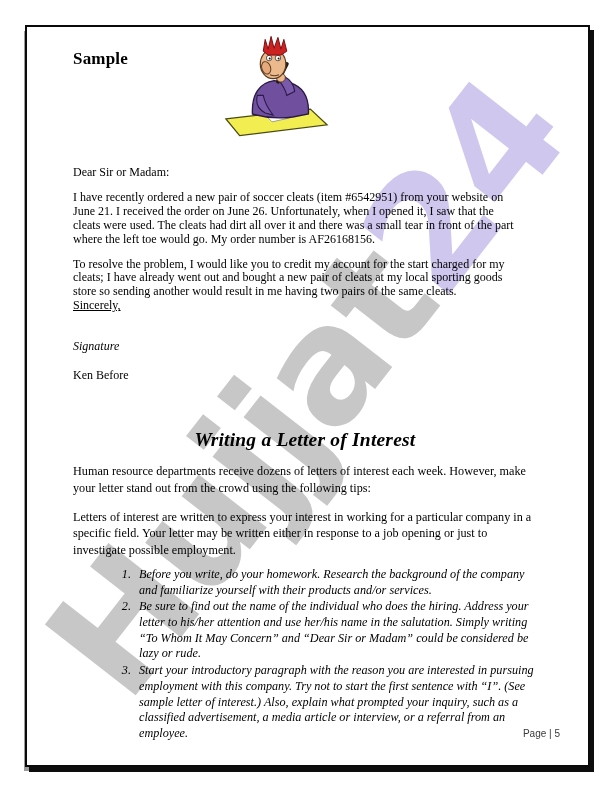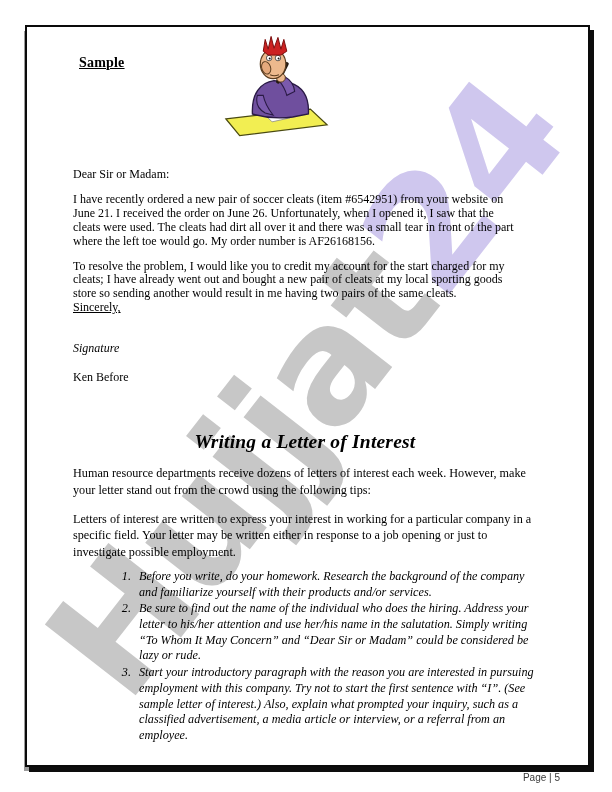--- a/index.html
+++ b/index.html
@@ -19,22 +19,22 @@
     font-size:158px;letter-spacing:-4px;white-space:nowrap;
     z-index:0;user-select:none;
   }
   .wm-gray{color:#c7c7c7;}
   .wm-purple{color:#cfc7ee;}
   .content{
     position:absolute;left:25px;top:25px;width:561px;height:738px;
     box-sizing:border-box;padding:24px 49px 0 48px;z-index:1;
   }
   .sample-heading{
-    font-size:14px;font-weight:bold;text-decoration:underline;
-    margin:6px;letter-spacing:0.2px;
+    font-size:17px;font-weight:bold;
+    margin:0;letter-spacing:0.2px;
   }
   .cartoon{
     position:absolute;left:222px;top:36px;width:108px;height:103px;z-index:1;
   }
   .letter{font-size:12px;line-height:13.9px;}
   .letter .salutation{margin-top:97px;}
   .letter p{margin:11px 16px 0 0;}
   .letter .closing{margin-top:0;text-decoration:underline;}
   .letter .signature{margin-top:27px;font-style:italic;}
   .letter .sender{margin-top:15px;}
@@ -42,21 +42,21 @@
     font-size:19.5px;font-weight:bold;text-align:center;
     margin:46px 0 10px 0;letter-spacing:0.2px;font-style:italic;
   }
   .interest p{font-size:12.2px;line-height:16.8px;margin:12px 0 0 0;}
   .interest ol{
     margin:8px 0 0 0;padding:0 0 0 45px;
     font-size:12.2px;line-height:15.7px;
   }
   .interest ol li{padding-left:5px;margin:0 0 1px 16px;font-style:italic;}
   .page-number{
-    position:absolute;right:52px;top:772px;z-index:1;
+    position:absolute;right:52px;top:728px;z-index:1;
     font-family:"Liberation Sans", sans-serif;font-size:10px;color:#3a3a3a;
   }
 </style>
 </head>
 <body>
 
 <div class="watermark">
   <span class="wm-gray">Hujjat</span><span class="wm-purple">24</span>
 </div>
 

